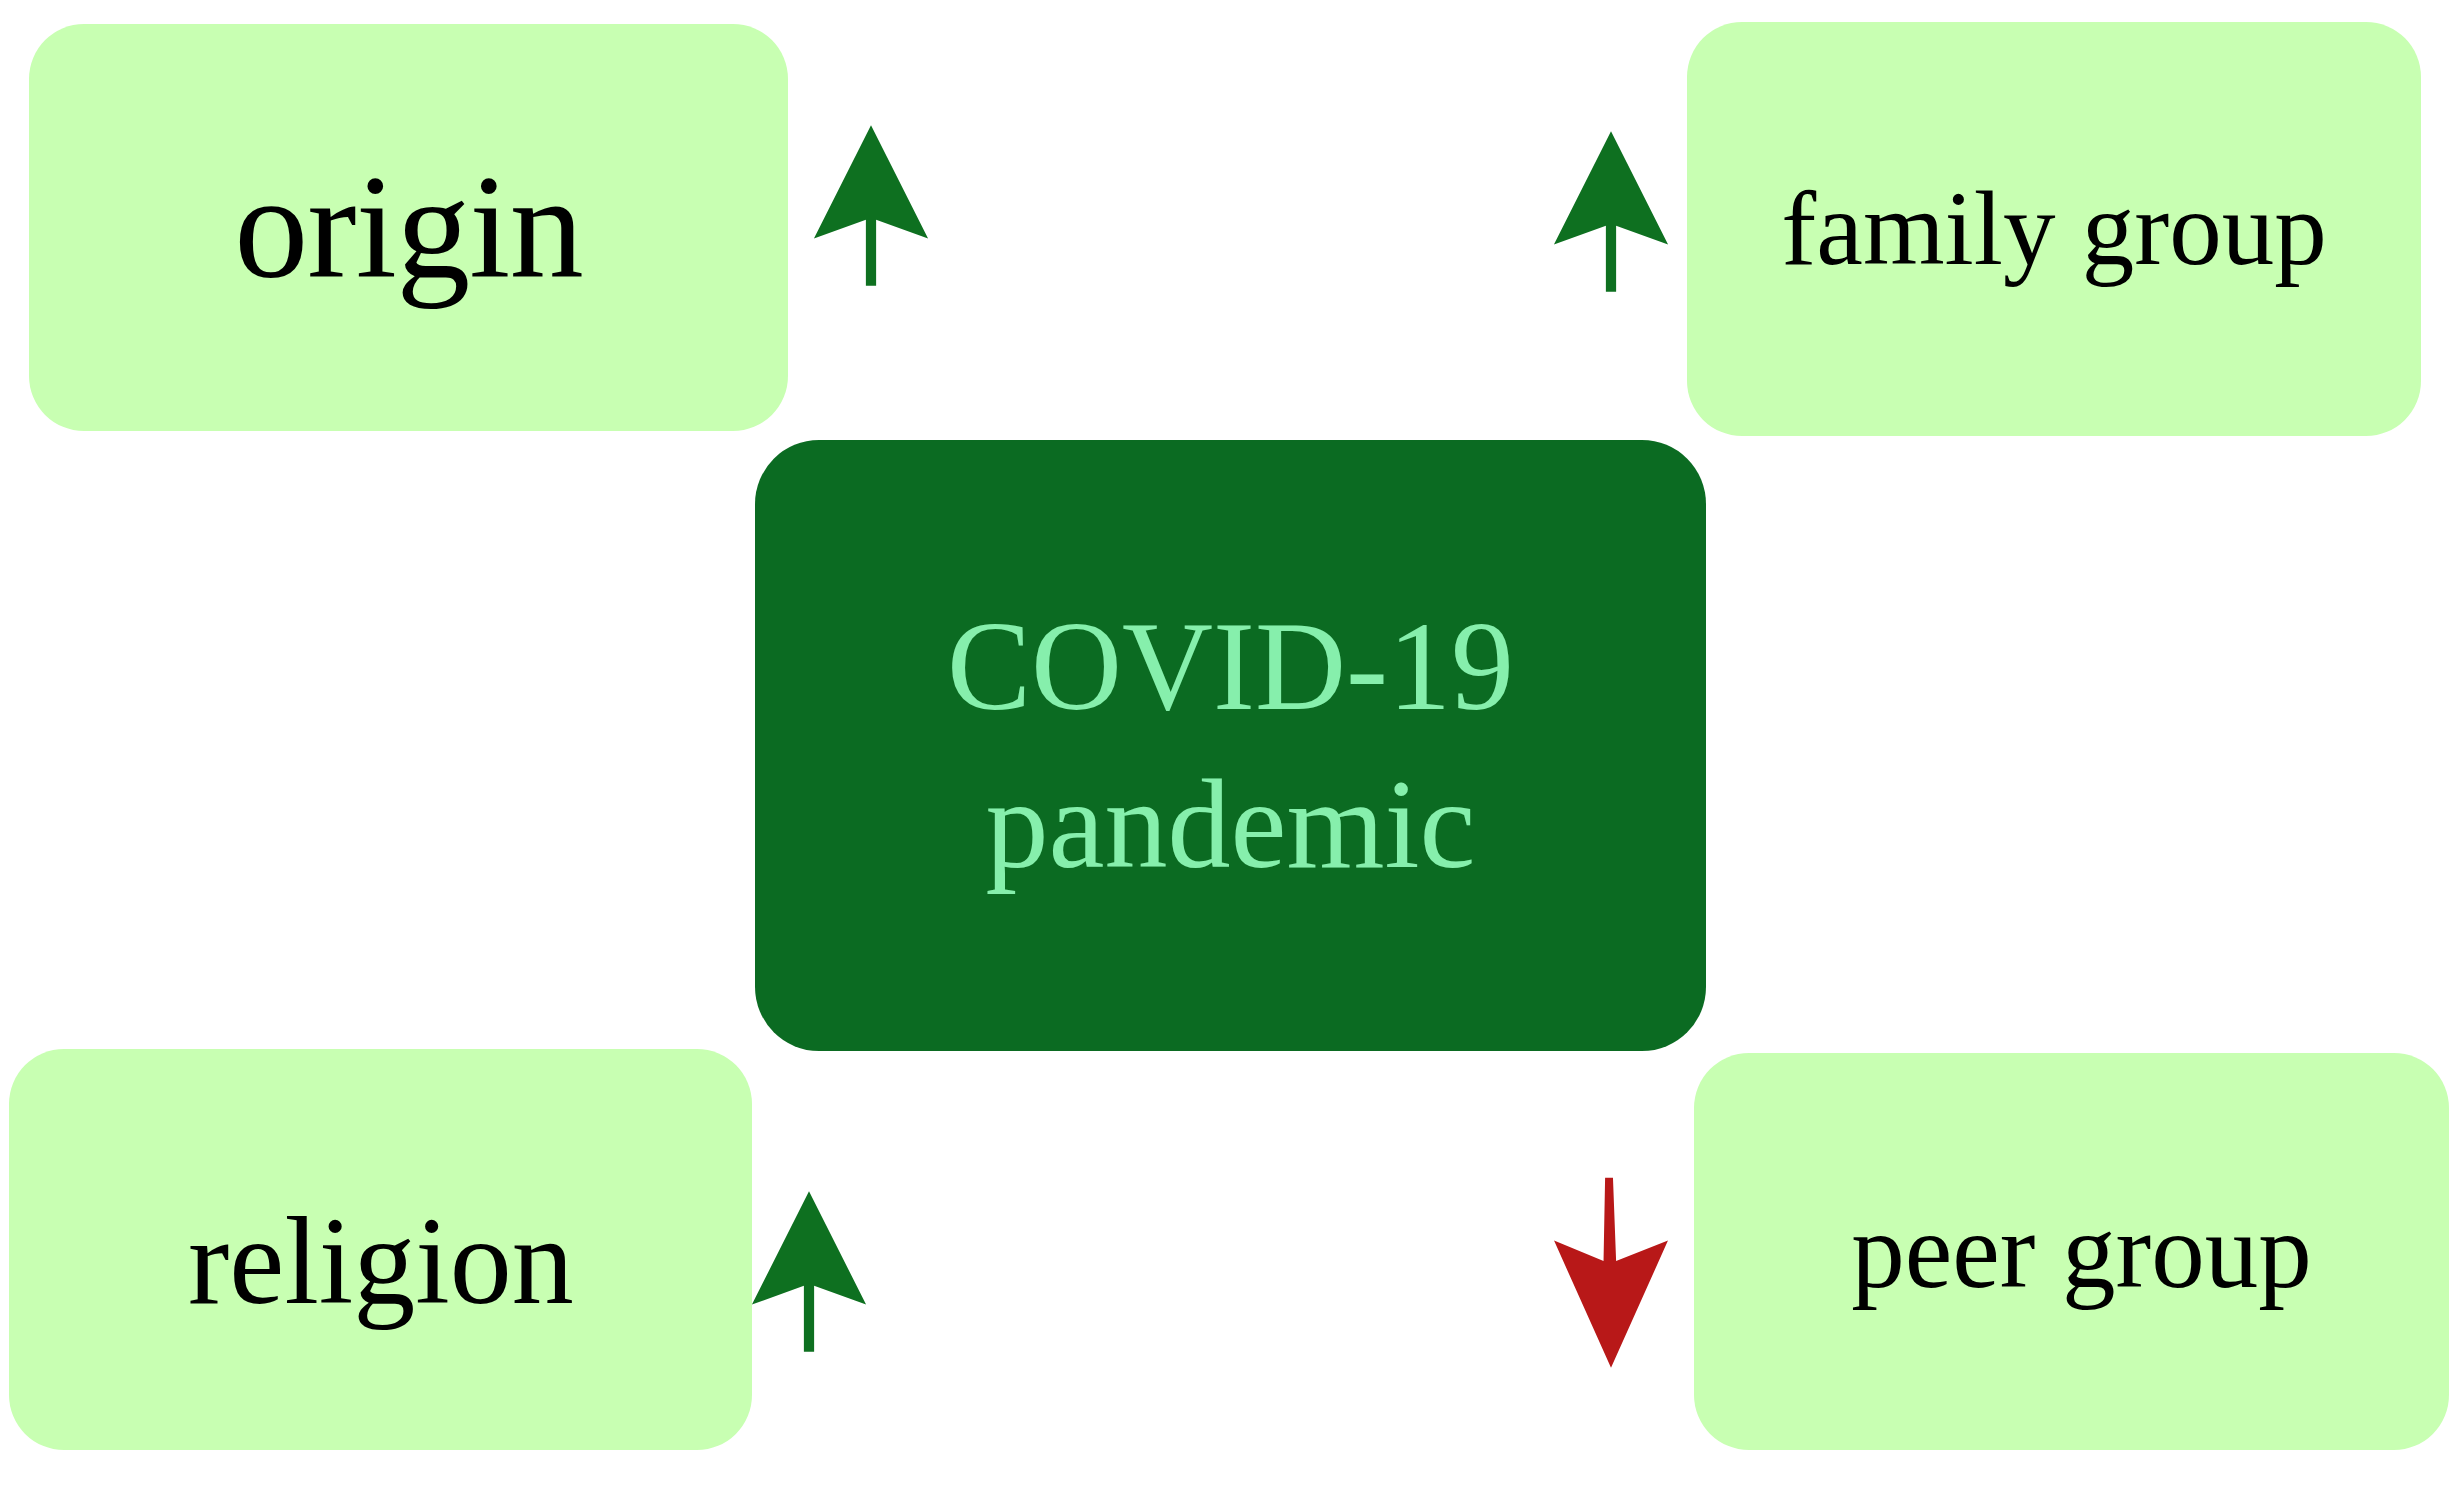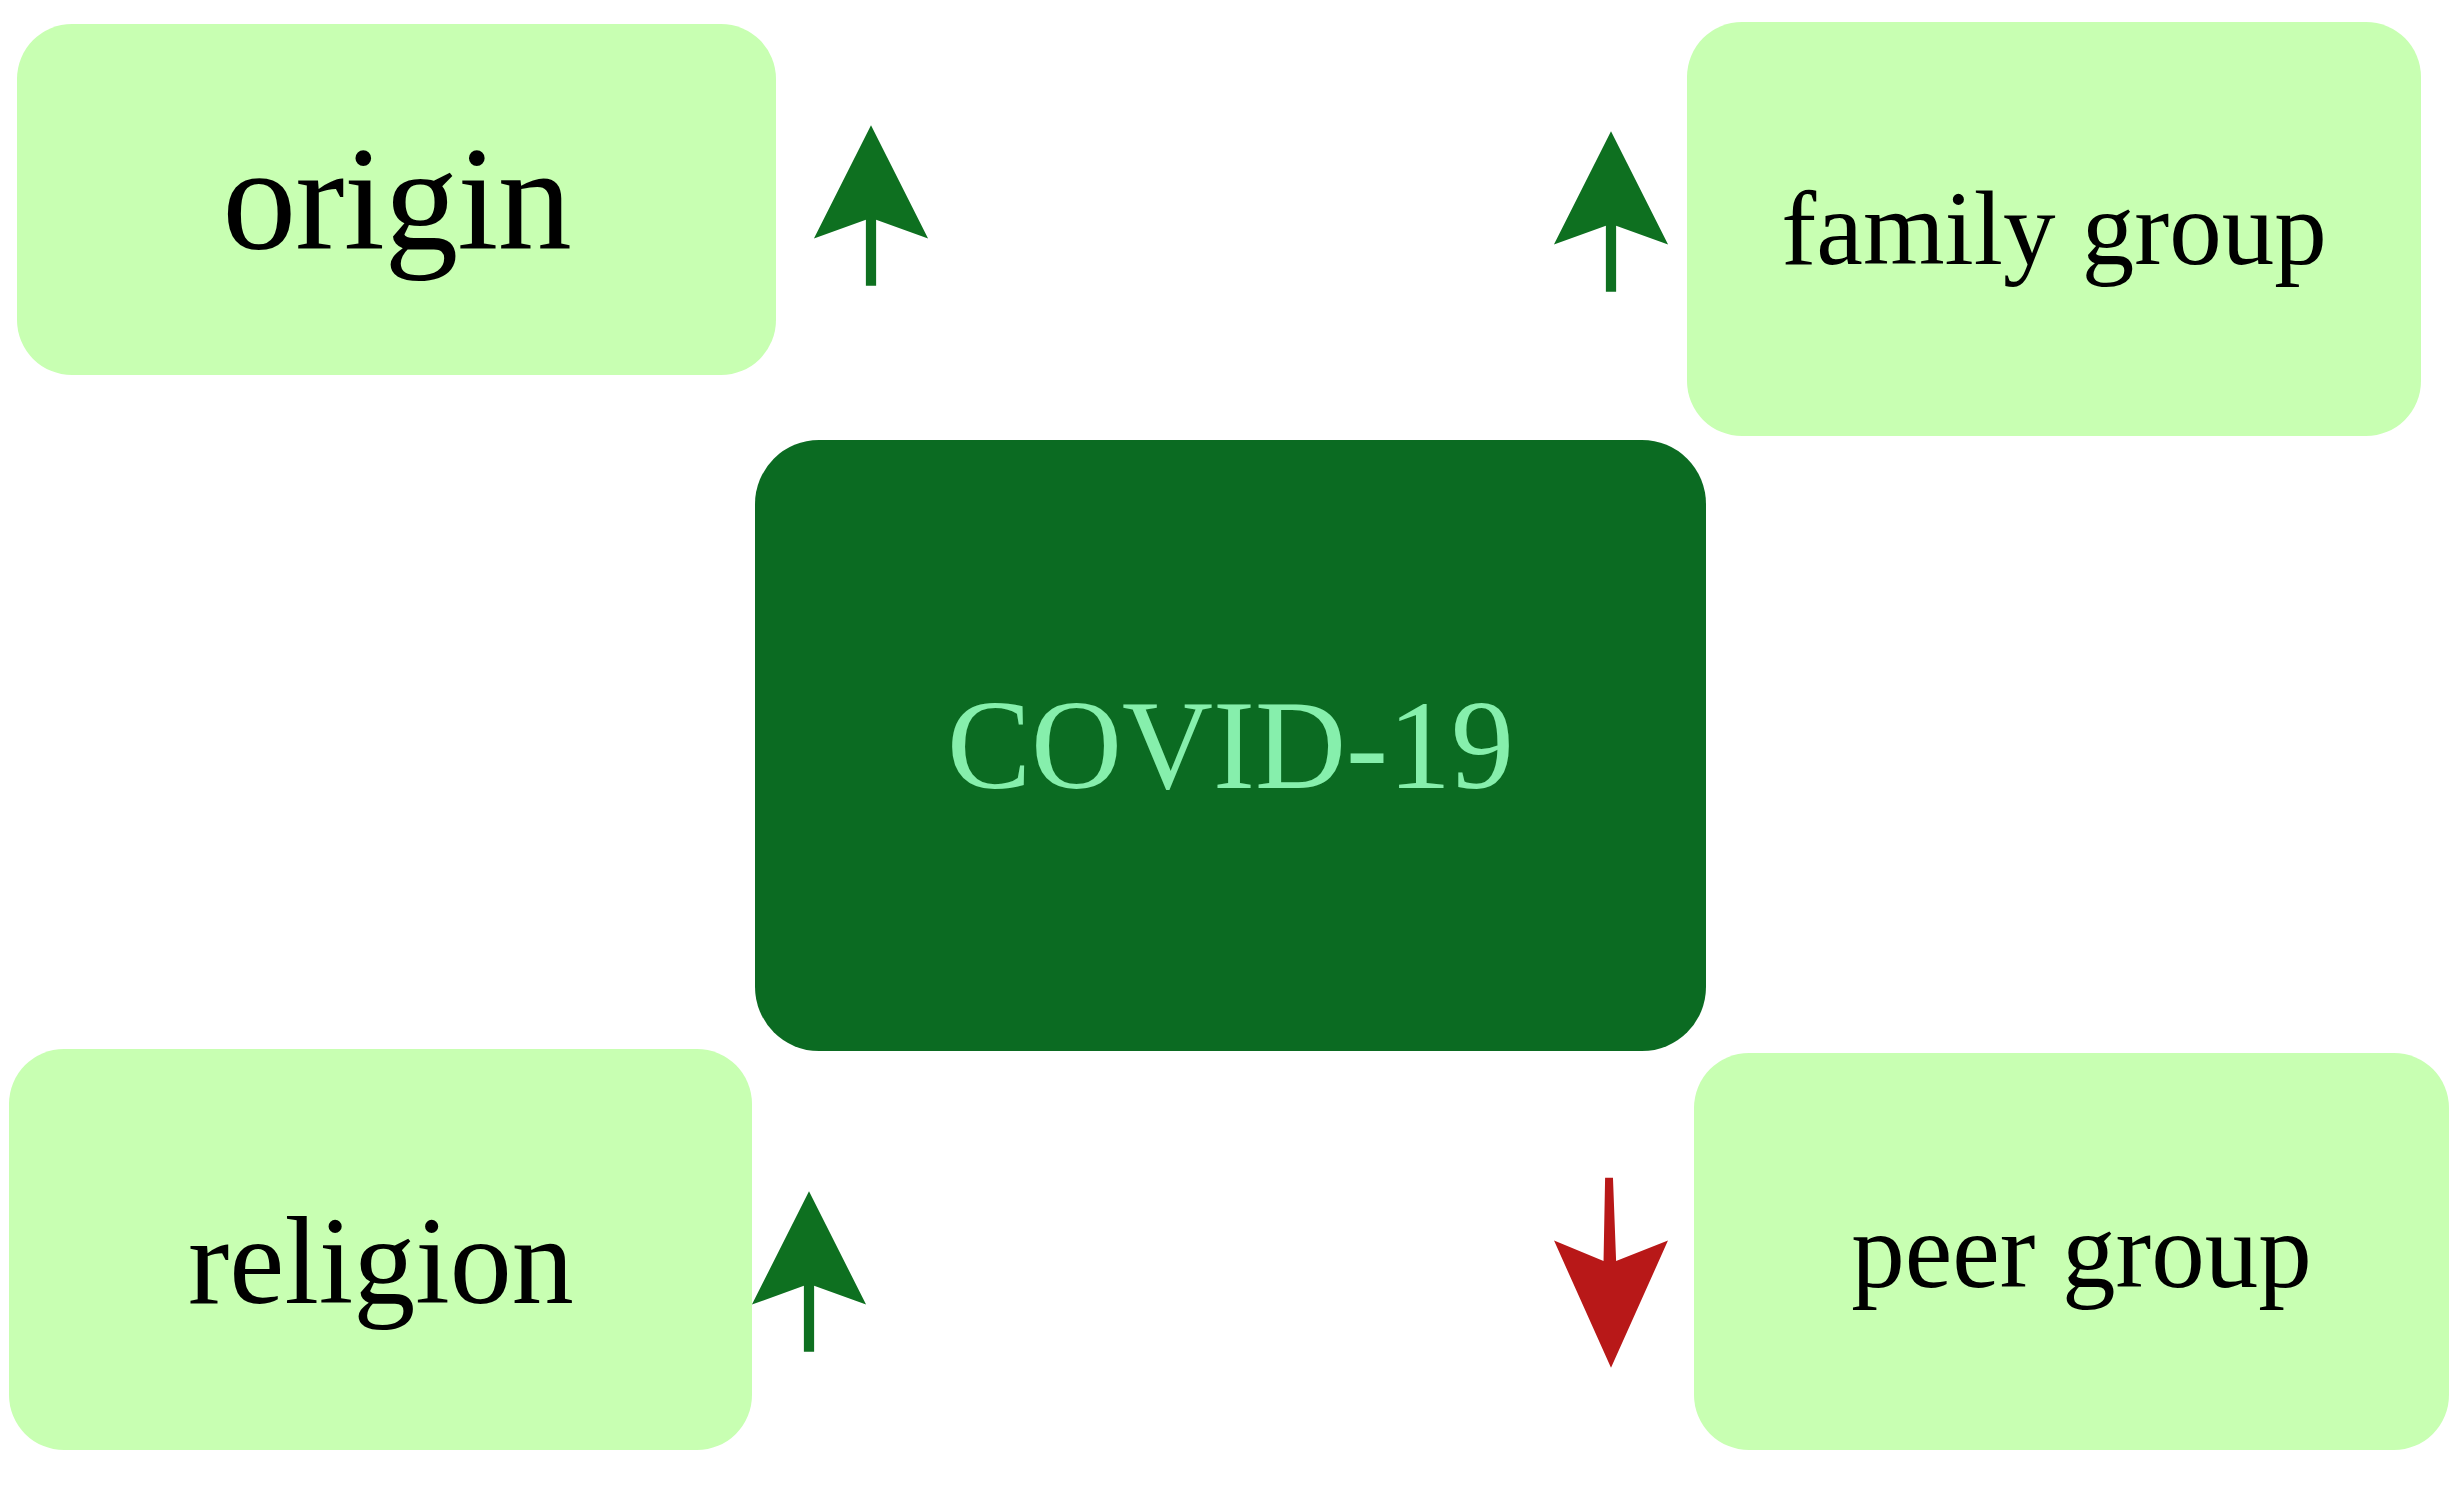--- a/index.html
+++ b/index.html
@@ -37,21 +37,21 @@
     color: #86efac;
   }
   .node-label {
     display: block;
     width: 100%;
     padding: 0 20.4px;
     box-sizing: border-box;
   }
 
   
-  #node-origin      { left: 17px;   top: 23.6px;   width: 759px;  height: 351px;  }
+  #node-origin      { left: 29px;   top: 23.6px;   width: 759px;  height: 407px;  }
   #node-origin .node-label      { font-size: 148px; letter-spacing: -0.8px; }
 
   #node-family      { left: 1687px; top: 22px;   width: 734px;  height: 414px; align-items: center;  }
   #node-family .node-label      { font-size: 105px; }
 
   #node-center      { left: 755px;  top: 440px;  width: 951px; height: 611px;  border-radius: 64px; }
   #node-center .node-label      { font-size: 126px; line-height: 1.25; }
 
   #node-religion    { left: 9.4px;   top: 1049px; width: 743px;  height: 401px;  }
   #node-religion .node-label    { font-size: 124px; margin-top: 24px; }
@@ -84,21 +84,21 @@
 
   <svg class="arrow" id="arrow-family" viewBox="0 0 155 212">
     <polygon points="77.5,4 150,148 84,124 84,208 71,208 71,124 5,148" fill="#0E7020"></polygon>
   </svg>
 
   <div class="node node-leaf" id="node-family">
     <span class="node-label">family group</span>
   </div>
 
   <div class="node node-center" id="node-center">
-    <span class="node-label"><span>COVID-19</span><br></span>
+    <span class="node-label"><span>COVID-19</span><br><span>pandemic</span></span>
   </div>
 
   <div class="node node-leaf" id="node-religion">
     <span class="node-label">religion</span>
   </div>
 
   <svg class="arrow" id="arrow-religion" viewBox="0 0 155 212">
     <polygon points="77.5,4 150,148 84,124 84,208 71,208 71,124 5,148" fill="#0E7020"></polygon>
   </svg>
 

